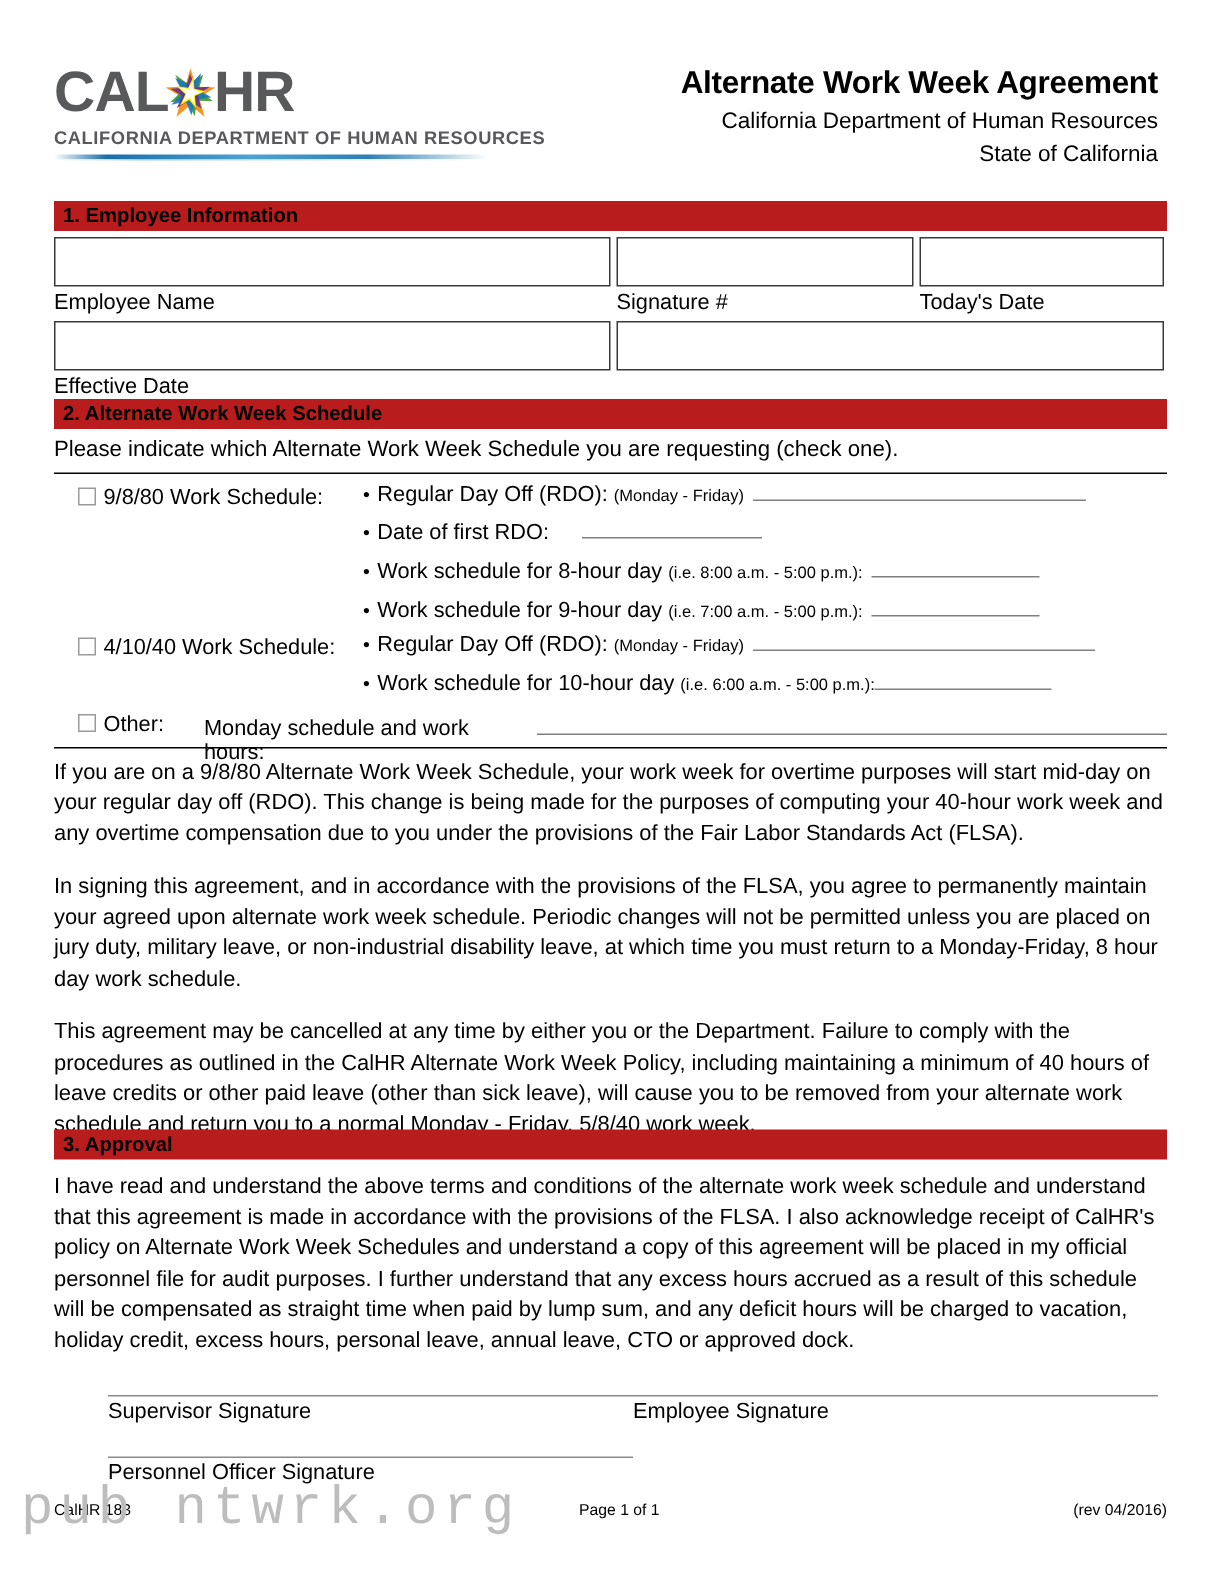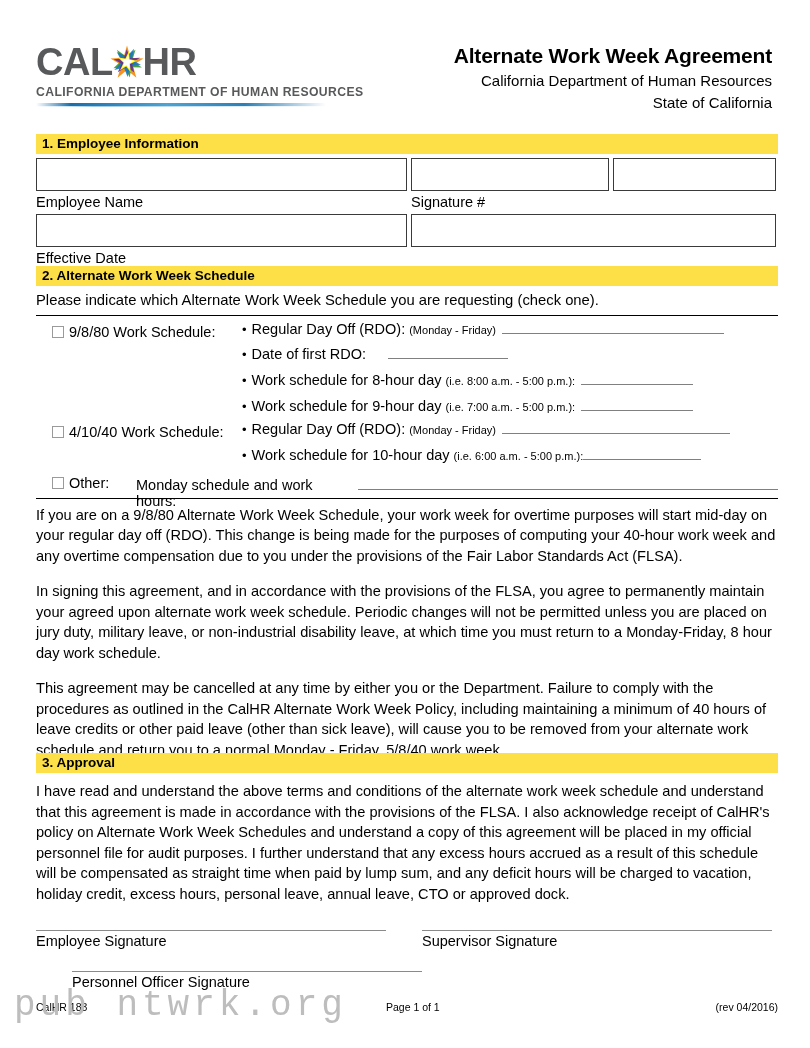--- a/index.html
+++ b/index.html
@@ -92,21 +92,21 @@
     line-height: 1.45;
     margin-top: 2px;
   }
   .doc-sub2 {
     font-size: 15px;
     line-height: 1.45;
   }
 
   
   .section-bar {
-    background: #fde047;
+    background: #b91c1c;
     font-weight: bold;
     font-size: 13.5px;
     padding: 3px 0 3px 6px;
     box-sizing: border-box;
     height: 20px;
     line-height: 14px;
   }
   .fieldbox {
     border: 1.3px solid #3a3a3a;
     height: 33px;
@@ -242,20 +242,21 @@
     <div class="section-bar">1. Employee Information</div>
 
     <div style="display:flex; margin-top:4px;">
       <div class="fieldbox" style="width:371px;"></div>
       <div class="fieldbox" style="width:198px; margin-left:4px;"></div>
       <div class="fieldbox" style="width:163px; margin-left:4px;"></div>
     </div>
     <div style="display:flex;">
       <div class="fieldlabel" style="width:375px;">Employee Name</div>
       <div class="fieldlabel" style="width:202px;">Signature #</div>
+      <div class="fieldlabel" style="width:163px;">Today's Date</div>
     </div>
 
     <div style="display:flex; margin-top:2px;">
       <div class="fieldbox" style="width:371px;"></div>
       <div class="fieldbox" style="width:365px; margin-left:4px;"></div>
     </div>
     <div style="display:flex;">
       <div class="fieldlabel" style="width:365px;">Effective Date</div>
     </div>
   </div>
@@ -347,27 +348,27 @@
   <div style="position:absolute; left:36px; top:753px; width:742px;">
 
     <div class="section-bar">3. Approval</div>
 
     <div class="para" style="margin-top:8px;">I have read and understand the above terms and conditions of the alternate work week schedule and understand that this agreement is made in accordance with the provisions of the FLSA. I also acknowledge receipt of CalHR's policy on Alternate Work Week Schedules and understand a copy of this agreement will be placed in my official personnel file for audit purposes. I further understand that any excess hours accrued as a result of this schedule will be compensated as straight time when paid by lump sum, and any deficit hours will be charged to vacation, holiday credit, excess hours, personal leave, annual leave, CTO or approved dock.</div>
   </div>
 
   <div style="position:absolute; left:36px; top:930px; width:742px;">
 
     <div style="display:flex;">
+      <div style="width:350px; margin-left:36px;">
+        <div class="sigline"></div>
+        <div class="siglabel">Supervisor Signature</div>
+      </div>
       <div style="width:350px;">
         <div class="sigline"></div>
         <div class="siglabel">Employee Signature</div>
-      </div>
-      <div style="width:350px; margin-left:36px;">
-        <div class="sigline"></div>
-        <div class="siglabel">Supervisor Signature</div>
       </div>
     </div>
 
     <div style="display:flex; margin-top:22px;">
       <div style="width:350px; margin-left:36px;">
         <div class="sigline"></div>
         <div class="siglabel">Personnel Officer Signature</div>
       </div>
     </div>
   </div>

